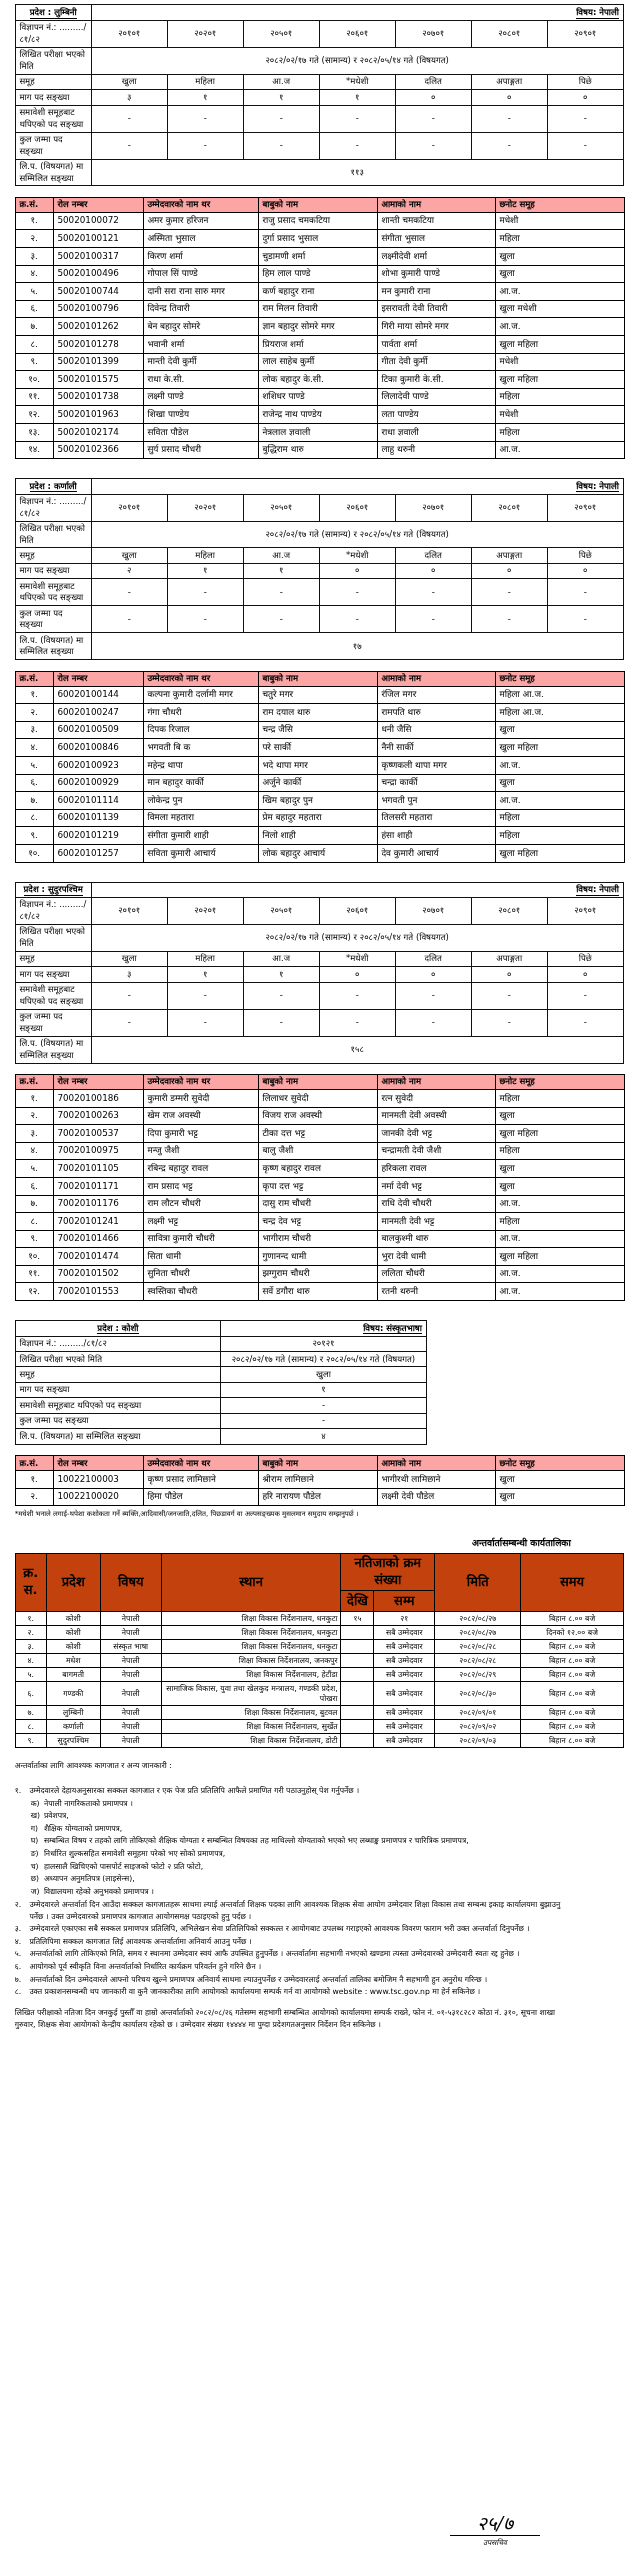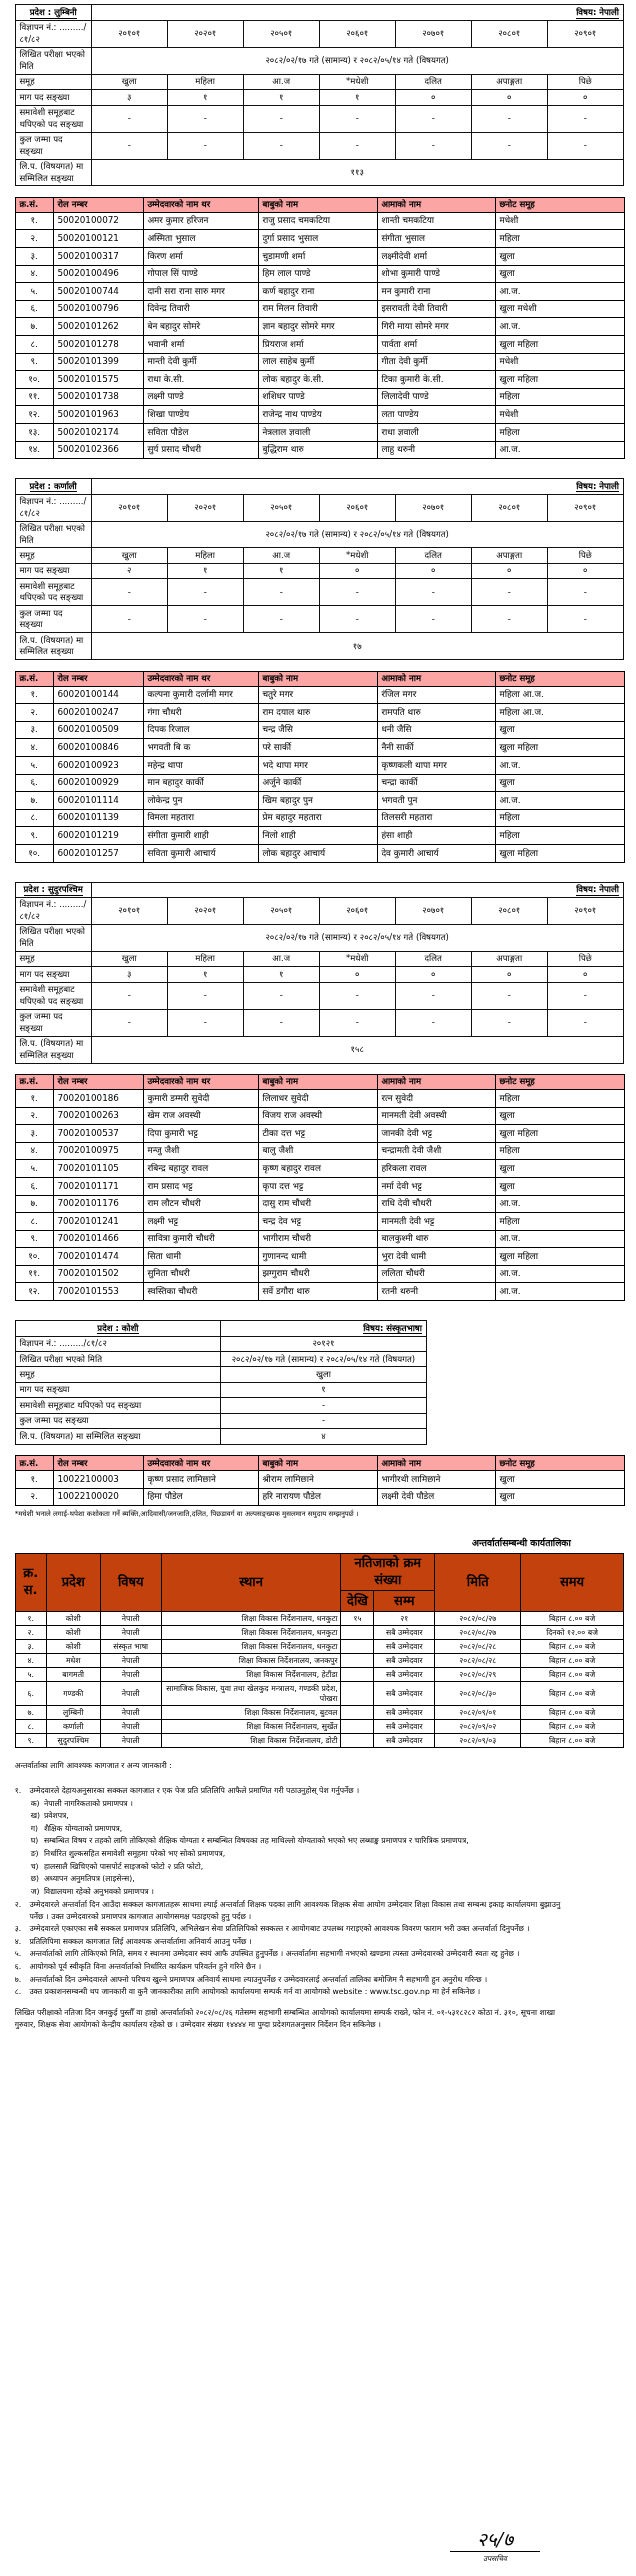--- a/index.html
+++ b/index.html
@@ -129,21 +129,21 @@
   .nrow.sub { padding-left: 16px; }
   .nrow.sub .num { width: 13.2px; flex: 0 0 13.2px; }
   .footer-note {
     margin: 8.8px 0 0 1.5px;
     font-size: 7.7px;
     line-height: 1.55;
   }
   .sign {
     position: absolute;
     right: 34px;
-    bottom: 13px;
+    bottom: 29px;
     text-align: center;
     width: 110px;
   }
   .sign .scribble {
     font-size: 19px;
     line-height: 1;
     font-family: "DejaVu Serif", serif;
     font-style: italic;
   }
   .sign .line { border-top: 0.7px solid #000; margin: 1.5px 10.3px 1.5px 10.3px; }

